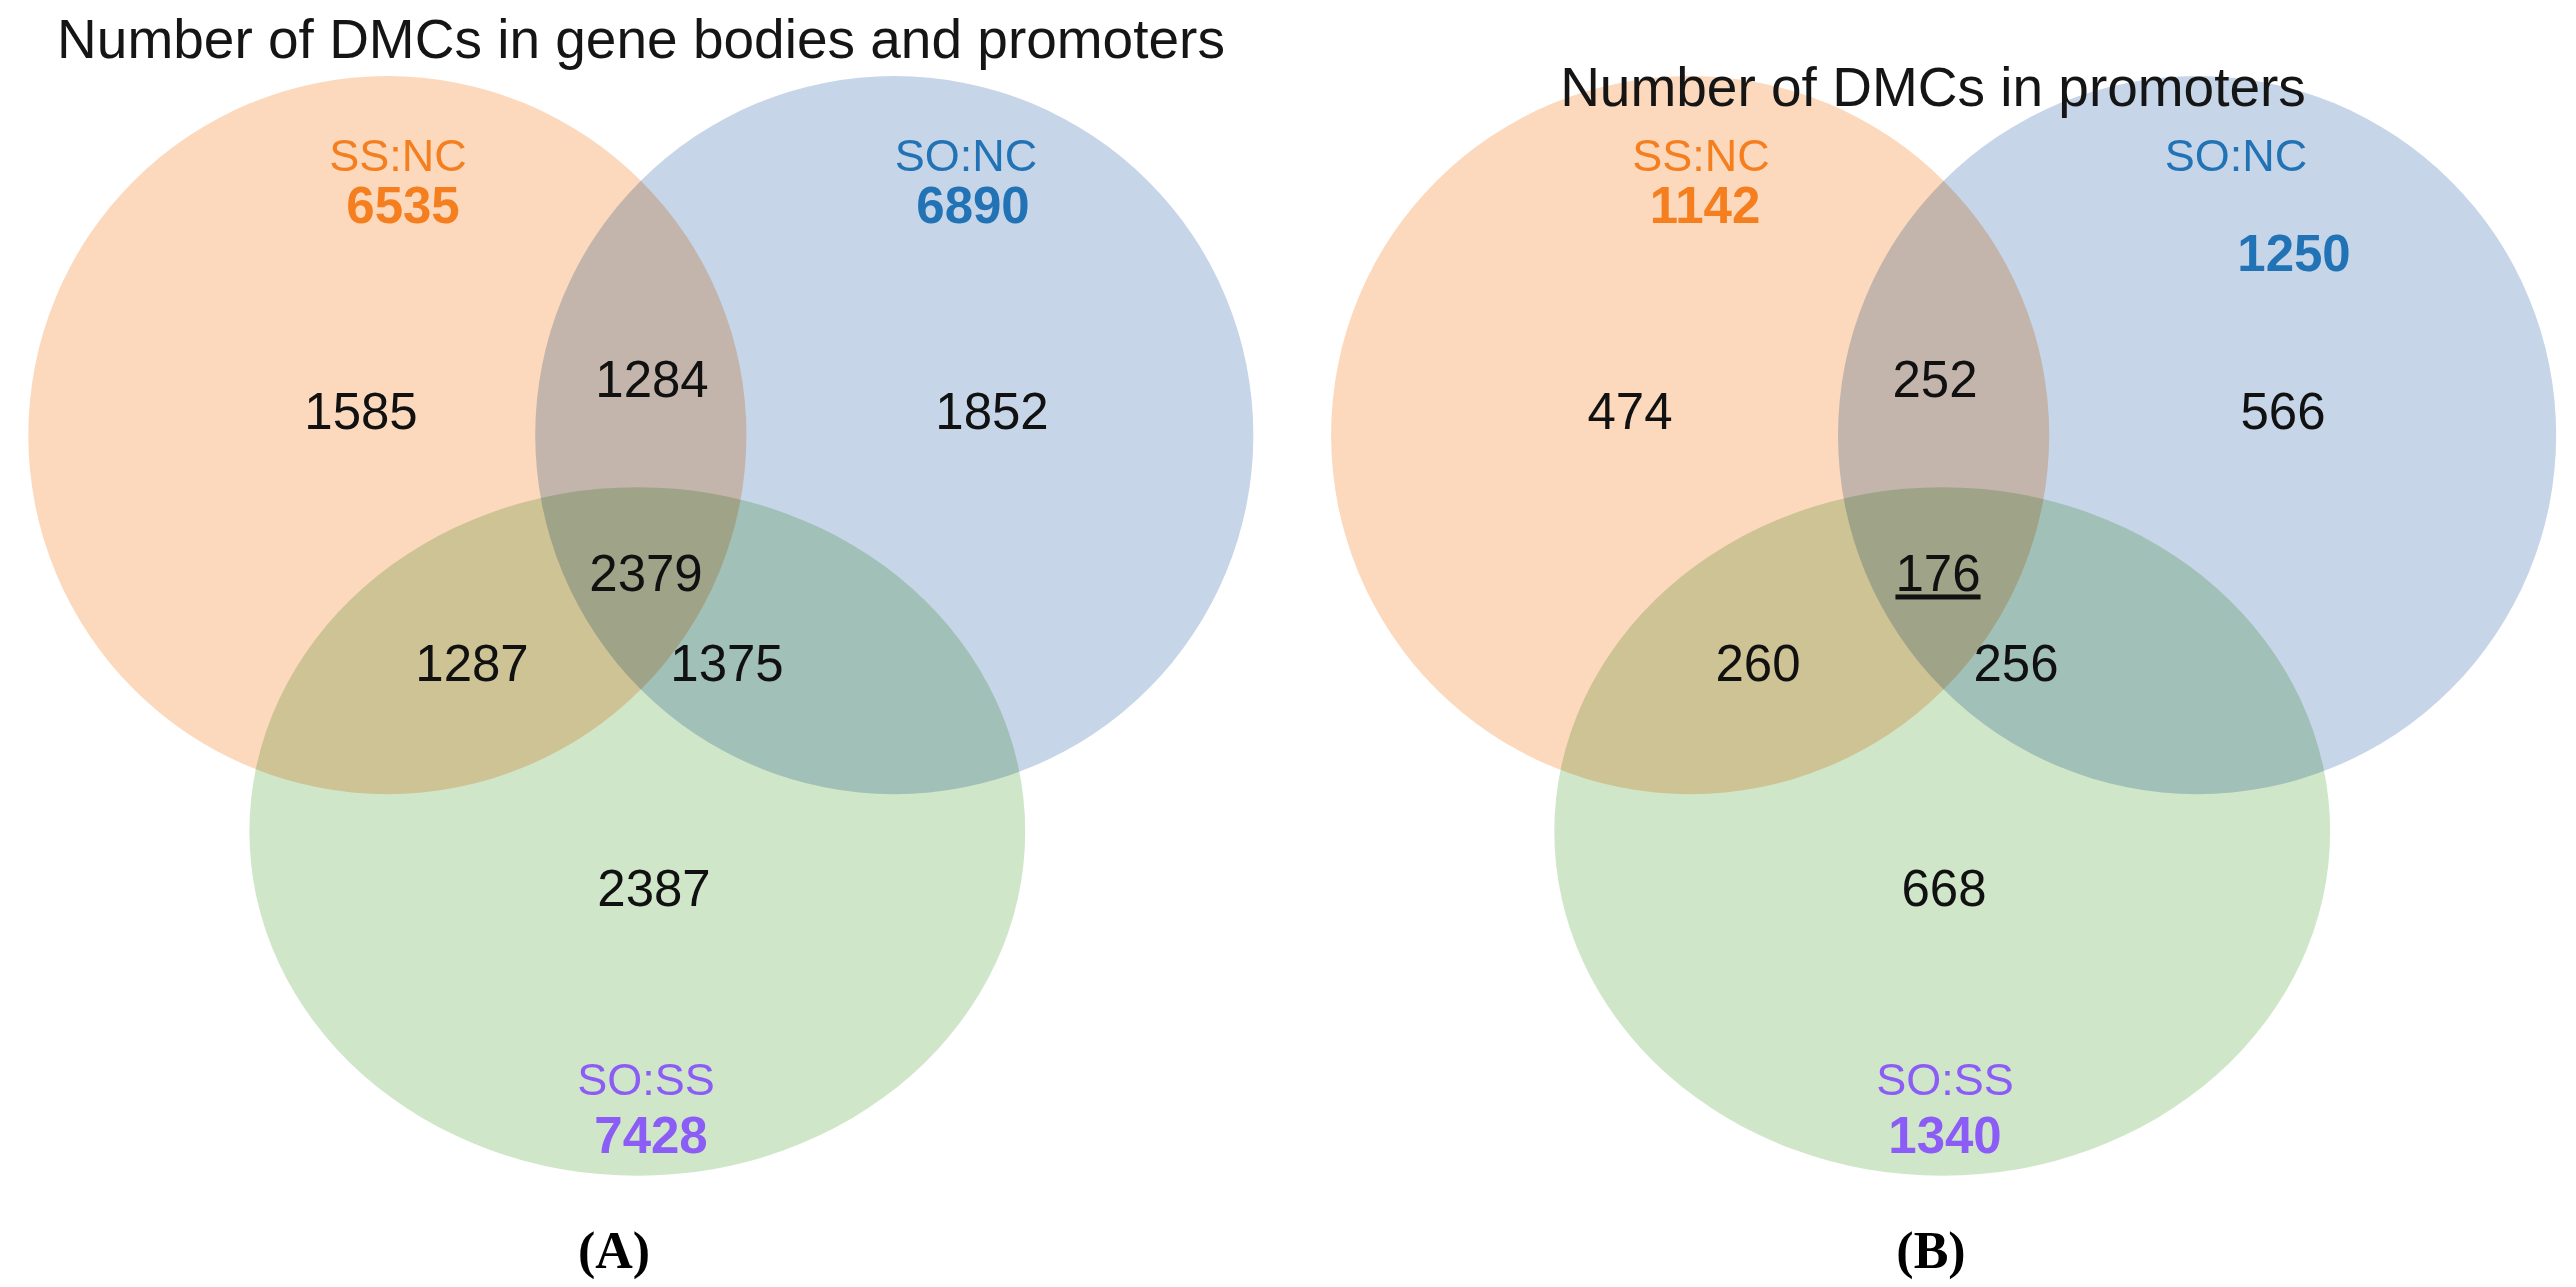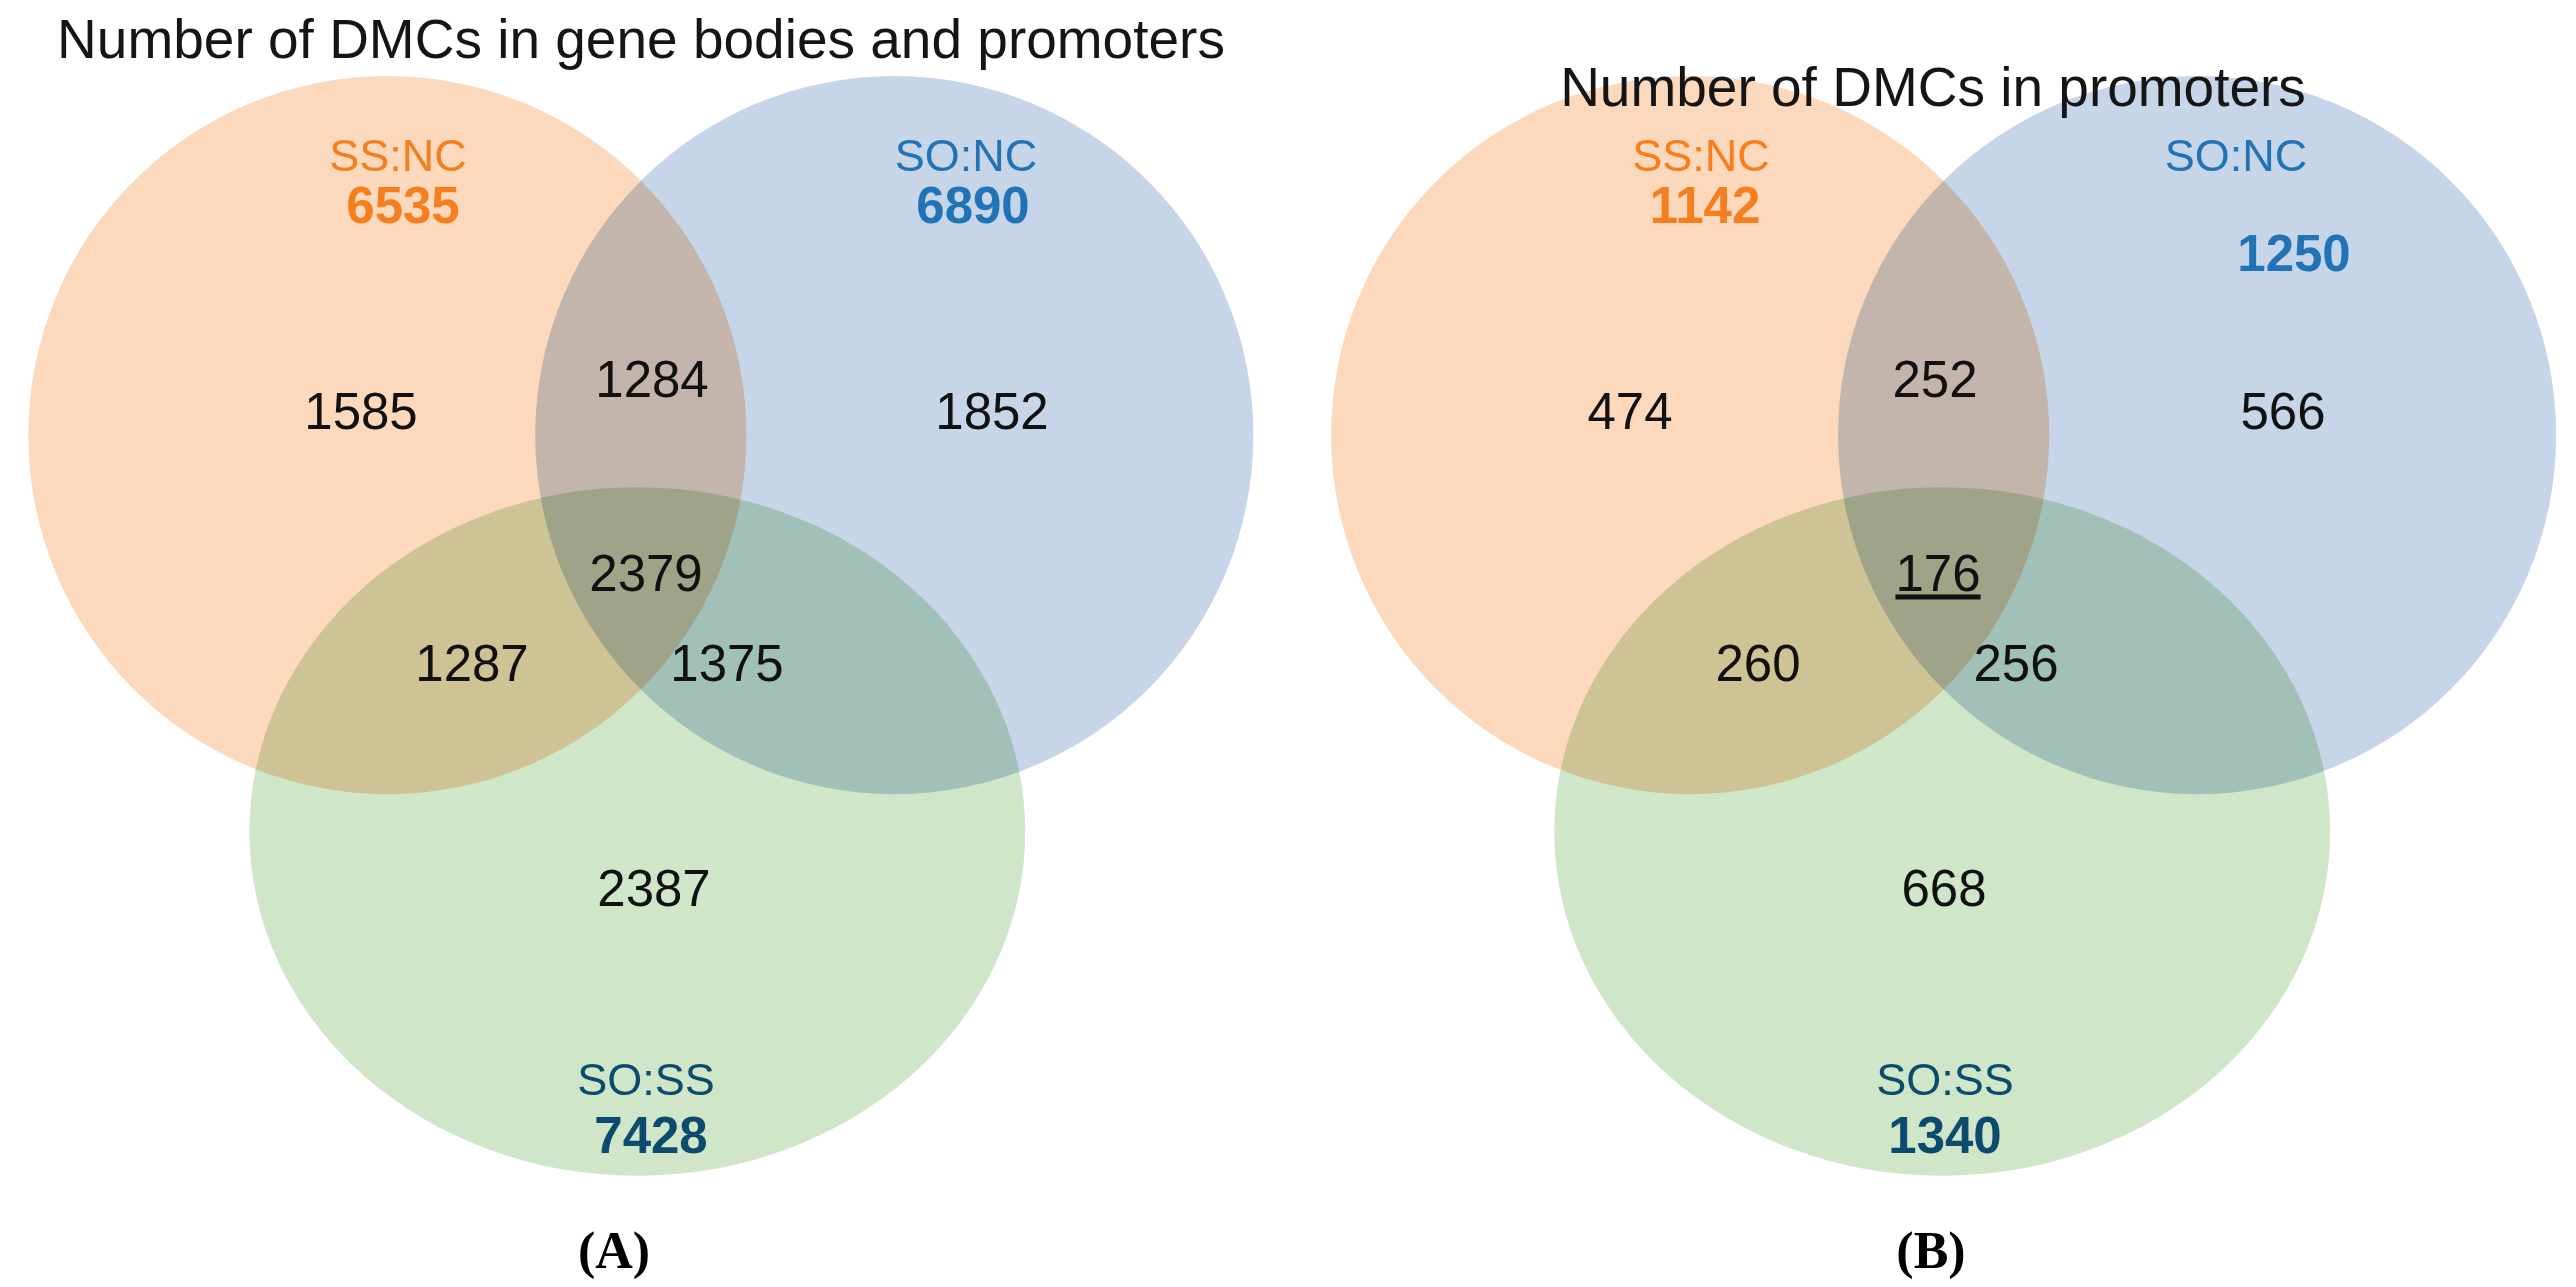--- a/index.html
+++ b/index.html
@@ -45,21 +45,21 @@
   .lbl.set-name { font-size: 45px; font-weight: normal; }
   .lbl.set-total { font-size: 51px; font-weight: bold; }
   .lbl.panel-letter {
     font-family: "Liberation Serif", serif;
     font-weight: bold;
     font-size: 52px;
     color: #000000;
   }
   .txt-orange { color: #F57E1F; }
   .txt-blue   { color: #2273B5; }
-  .txt-green  { color: #0c4a6e; }
+  .txt-green  { color: #8b5cf6; }
 </style>
 </head>
 <body>
 
 <div class="figure">
 
   <div class="panel a">
     <svg class="venn" width="1288" height="1287" viewBox="0 0 1829 1828">
       <circle class="set-shape" cx="550" cy="618" r="510" fill="#FCD9BC"></circle>
       <circle class="set-shape" cx="1270" cy="618" r="510" fill="#C6D5E8"></circle>

